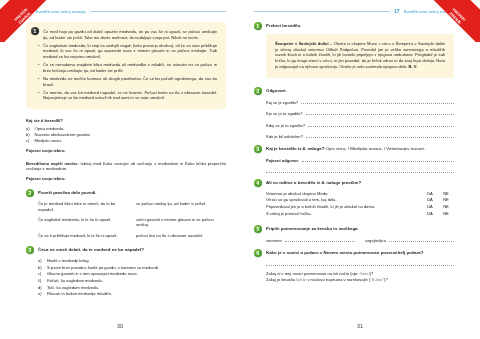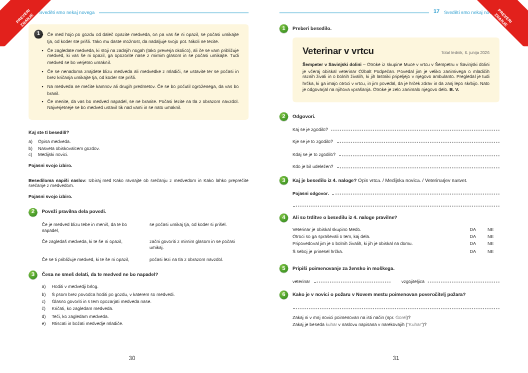--- a/index.html
+++ b/index.html
@@ -475,24 +475,20 @@
       <span class="runhead-num">17</span>
       <span class="runhead-title">Sveděti smo nekaj novega</span>
     </div>
 
     <div class="task">
       <span class="badge">1</span>
       <span class="task-title">Preberi besedilo.</span>
     </div>
 
     <div class="article">
-      <div class="article-head">
-        <span class="article-title">Veterinar v vrtcu</span>
-        <span class="article-source">Total tednik, 6. junija 2026</span>
-      </div>
       <div class="article-body">
         <b>Šempeter v Savinjski dolini</b><span> – Otroke iz skupine Muce v vrtcu v Šempetru v Savinjski dolini je včeraj obiskal veterinar Ožbalt Podpečan. Povedal jim je veliko zanimivega o mladičih raznih živali in o bolnih živalih, ki jih lastniki pripeljejo v njegovo ambulanto. Pregledal je tudi hrčka, ki ga imajo otroci v vrtcu, in jim povedal, da je hrček zdrav in da zanj lepo skrbijo. Nato je odgovarjal na njihova vprašanja. Otroke je zelo zanimalo njegovo delo.</span> <b>B. V.</b>
       </div>
     </div>
 
     <div class="task">
       <span class="badge">2</span>
       <span class="task-title">Odgovori.</span>
     </div>
     <div>

